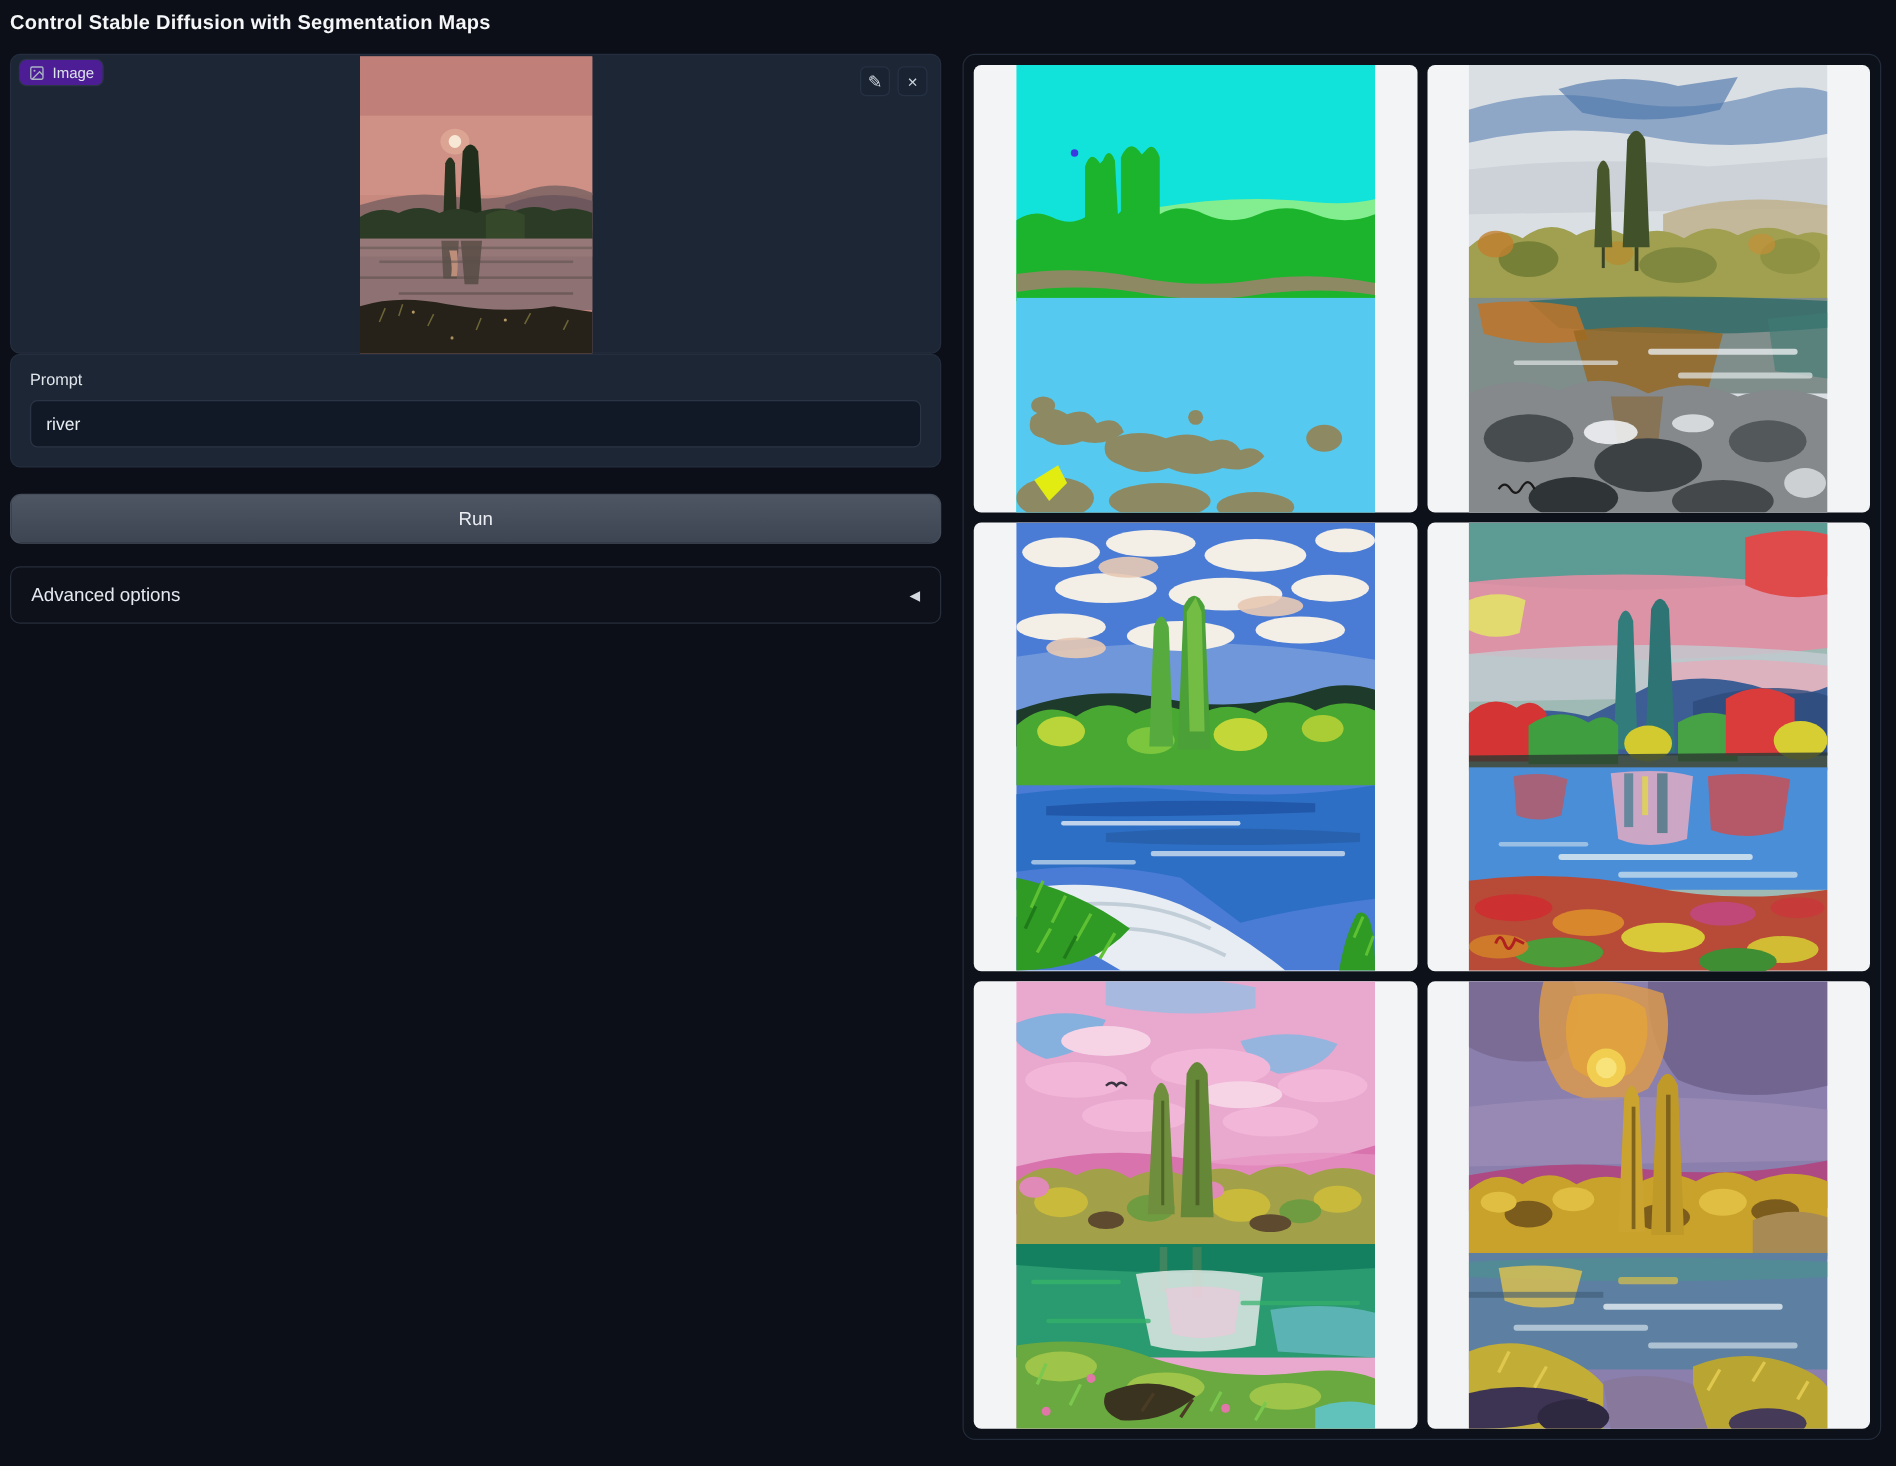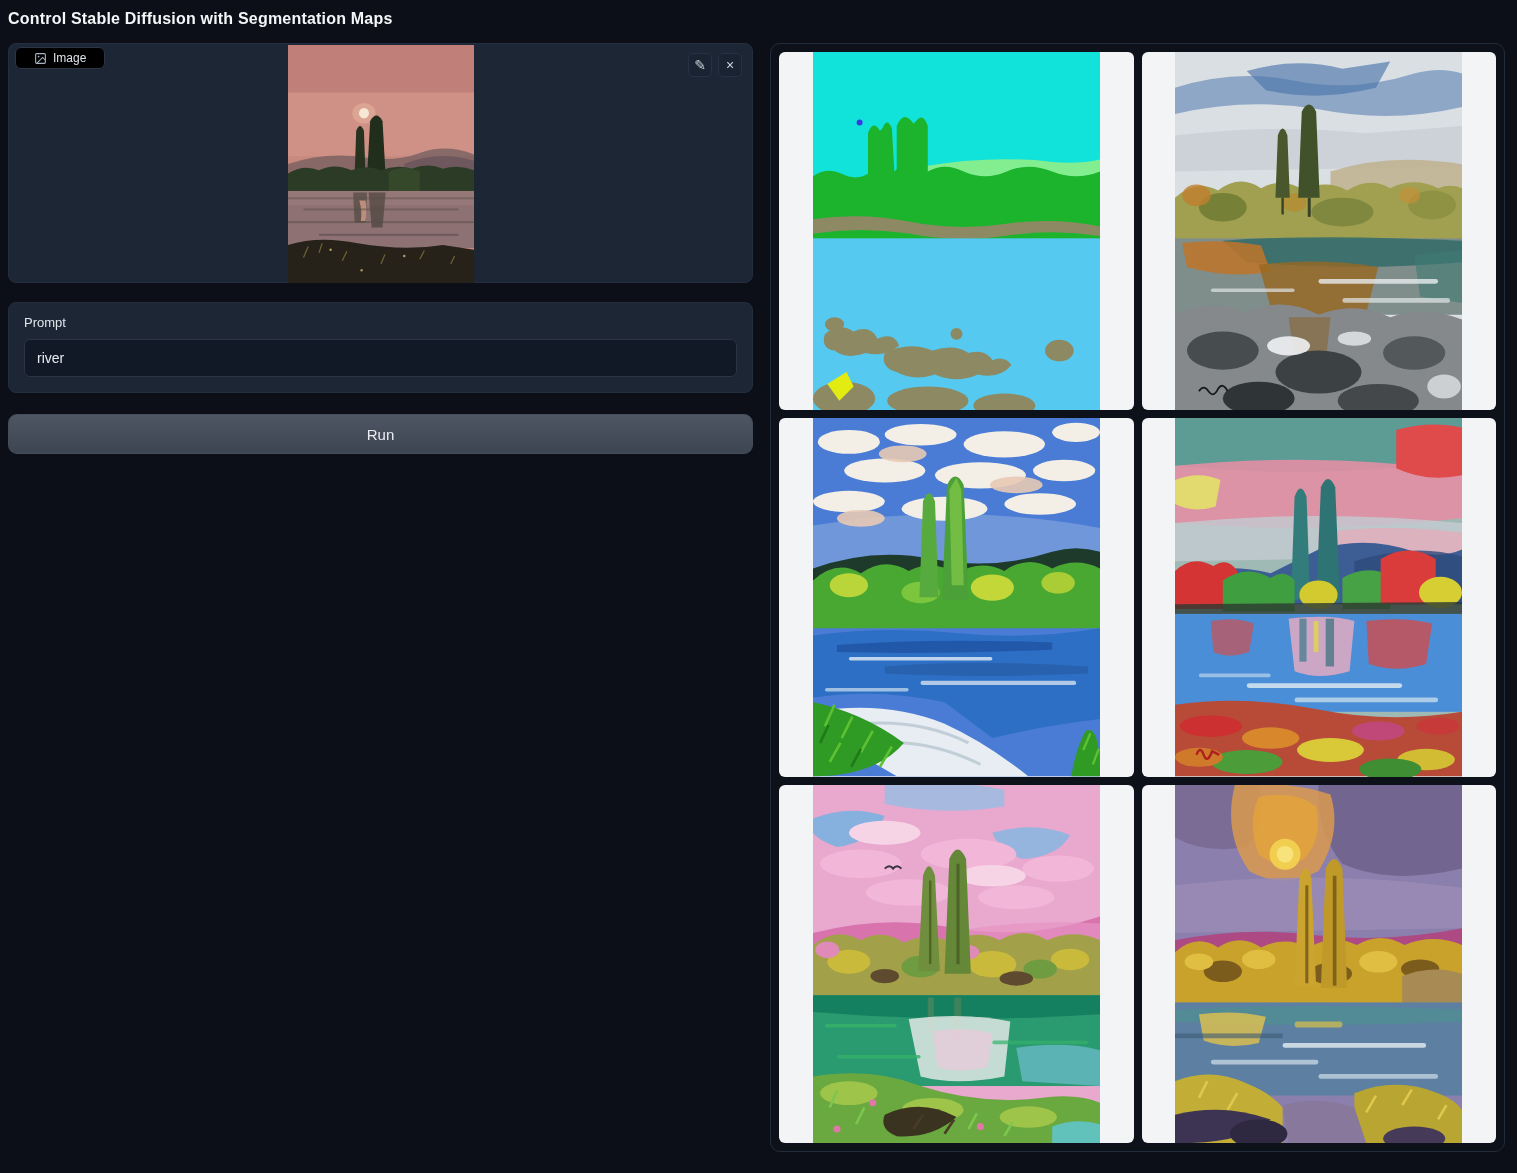--- a/index.html
+++ b/index.html
@@ -7,32 +7,32 @@
   body { width:1517px; height:1173px; overflow:hidden;
          font-family:"Liberation Sans", sans-serif; color:#e8ecf1; }
   .app { width:1517px; height:1173px; padding:8px; }
   .page-title { font-size:16px; font-weight:700; color:#f4f6f8; margin:2px 0 15px 0; letter-spacing:.2px; }
   .main { display:flex; gap:17px; align-items:flex-start; }
   .left-col { width:745px; display:flex; flex-direction:column; }
 
   
   .image-block { position:relative; height:240px; background:#1d2634; border:1px solid #242e3e; border-radius:8px; }
   .image-label { position:absolute; top:3px; left:6px; z-index:3; display:flex; align-items:center; gap:6px;
-                 background:#000000; border:1px solid #2b3545; border-radius:6px; padding:3px 18px;
+                 background:#4c1d95; border:1px solid #2b3545; border-radius:6px; padding:3px 7px;
                  font-size:12px; color:#dde3ea; }
   .image-label svg { display:block; }
   .img-toolbar { position:absolute; top:9px; right:10px; z-index:3; display:flex; gap:6px; }
   .tool-btn { width:24px; height:24px; display:flex; align-items:center; justify-content:center;
               background:#1a2331; border:1px solid #273144; border-radius:5px; color:#ccd4de;
               font-size:14px; line-height:1; cursor:pointer; padding:0; }
   .thumb { position:absolute; left:279px; top:1px; width:186px; height:238px; }
   .thumb svg { width:100%; height:100%; display:block; }
 
   
-  .prompt-block { margin-top:19px; background:#1d2634; border:1px solid #242e3e; border-radius:8px; padding:12px 15px 15px; }
+  .prompt-block { background:#1d2634; border:1px solid #242e3e; border-radius:8px; padding:12px 15px 15px; }
   .prompt-label { display:block; font-size:13px; color:#e0e5eb; margin-bottom:9px; }
   .prompt-input { width:100%; height:38px; background:#111927; border:1px solid #2a3444; border-radius:6px;
                   color:#e8ecf1; font-size:14px; padding:12px 12px; font-family:"Liberation Sans", sans-serif; }
 
   
   .run-btn { margin-top:21px; width:100%; height:40px; border-radius:9px; border:1px solid #454d5b;
              background:linear-gradient(180deg,#4e5664 0%, #3d4452 100%); color:#eaedf2;
              font-weight:400; font-size:15px; cursor:pointer; font-family:"Liberation Sans", sans-serif; }
 
   
@@ -108,20 +108,24 @@
         </div>
       </div>
 
       <div class="prompt-block">
         <label class="prompt-label">Prompt</label>
         <input class="prompt-input" type="text" value="river" style="">
       </div>
 
       <button class="run-btn">Run</button>
 
+      <div class="accordion">
+        <span class="accordion-label">Advanced options</span>
+        <span class="accordion-arrow">◀</span>
+      </div>
     </div>
 
     <div class="gallery">
 
       <div class="cell" aria-label="segmentation map: cyan sky, green trees, blue water, olive ground patches">
         <svg viewBox="0 0 240 300" preserveAspectRatio="none">
           <rect width="240" height="300" fill="#12e3da"></rect>
           <circle cx="39" cy="59" r="2.5" fill="#3a3ae0"></circle>
           <path d="M0,116 Q40,104 90,96 Q150,86 200,92 Q222,94 240,90 L240,160 L0,160 Z" fill="#83ee8f"></path>
           <path d="M0,104 Q12,96 24,102 Q36,108 46,102 L46,68 Q50,56 56,66 L58,64 Q62,54 66,64 L68,100 L70,98 L70,62 Q76,48 84,60 L86,58 Q92,50 96,62 L96,100 Q110,92 126,100 Q144,108 162,100 Q180,92 200,100 Q220,108 240,100 L240,158 L0,158 Z" fill="#1cb42c"></path>

